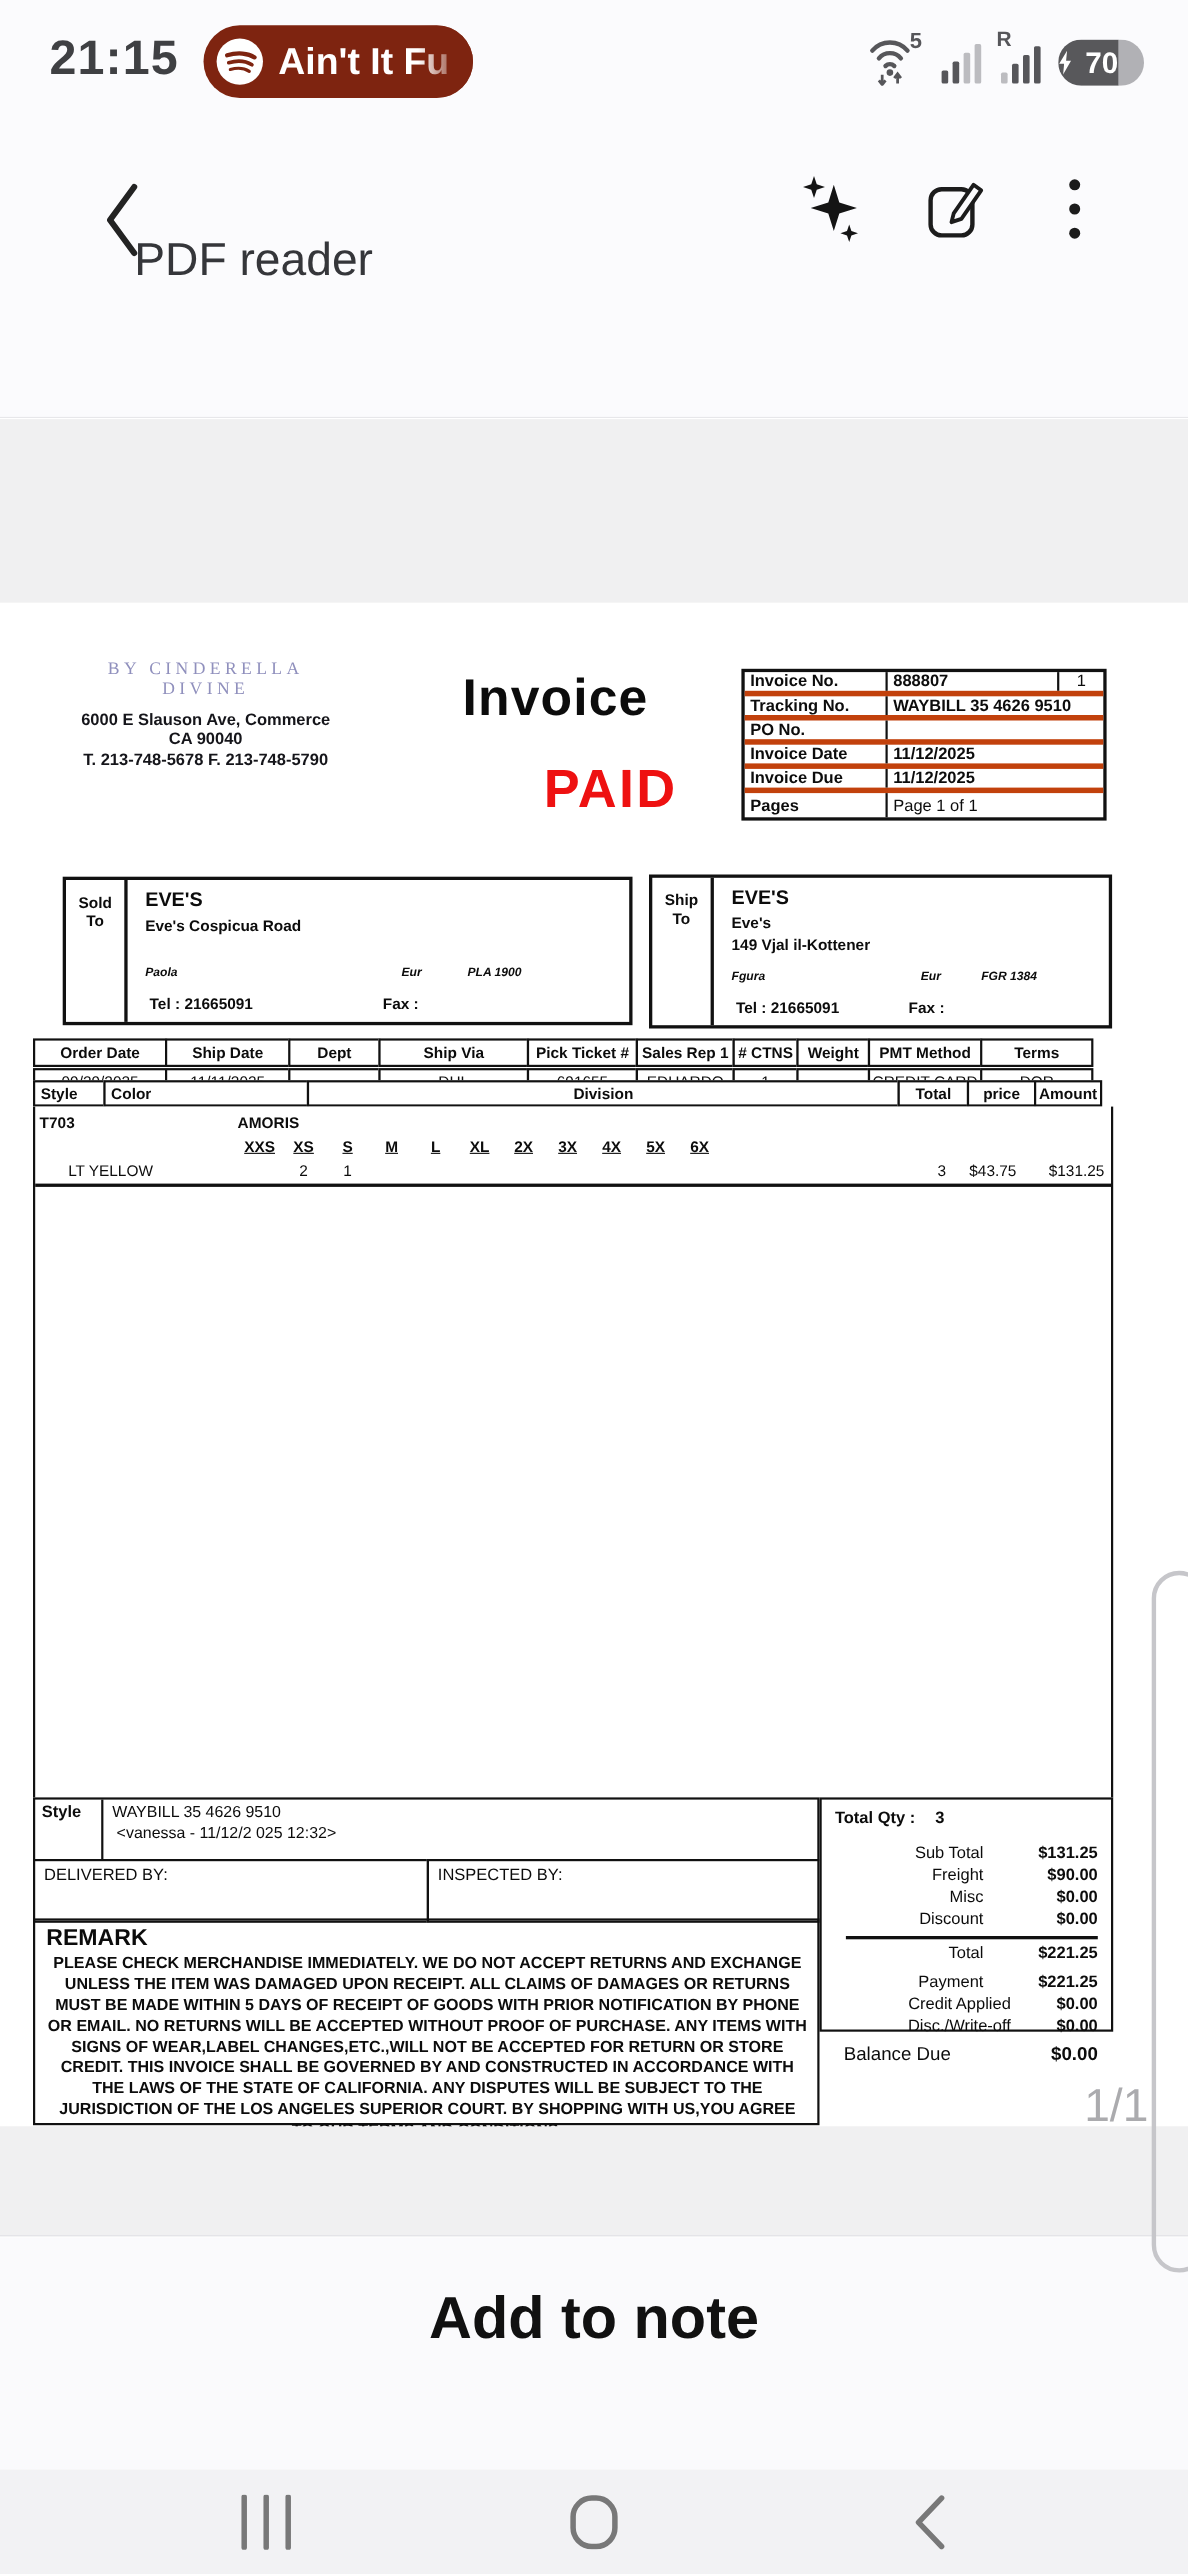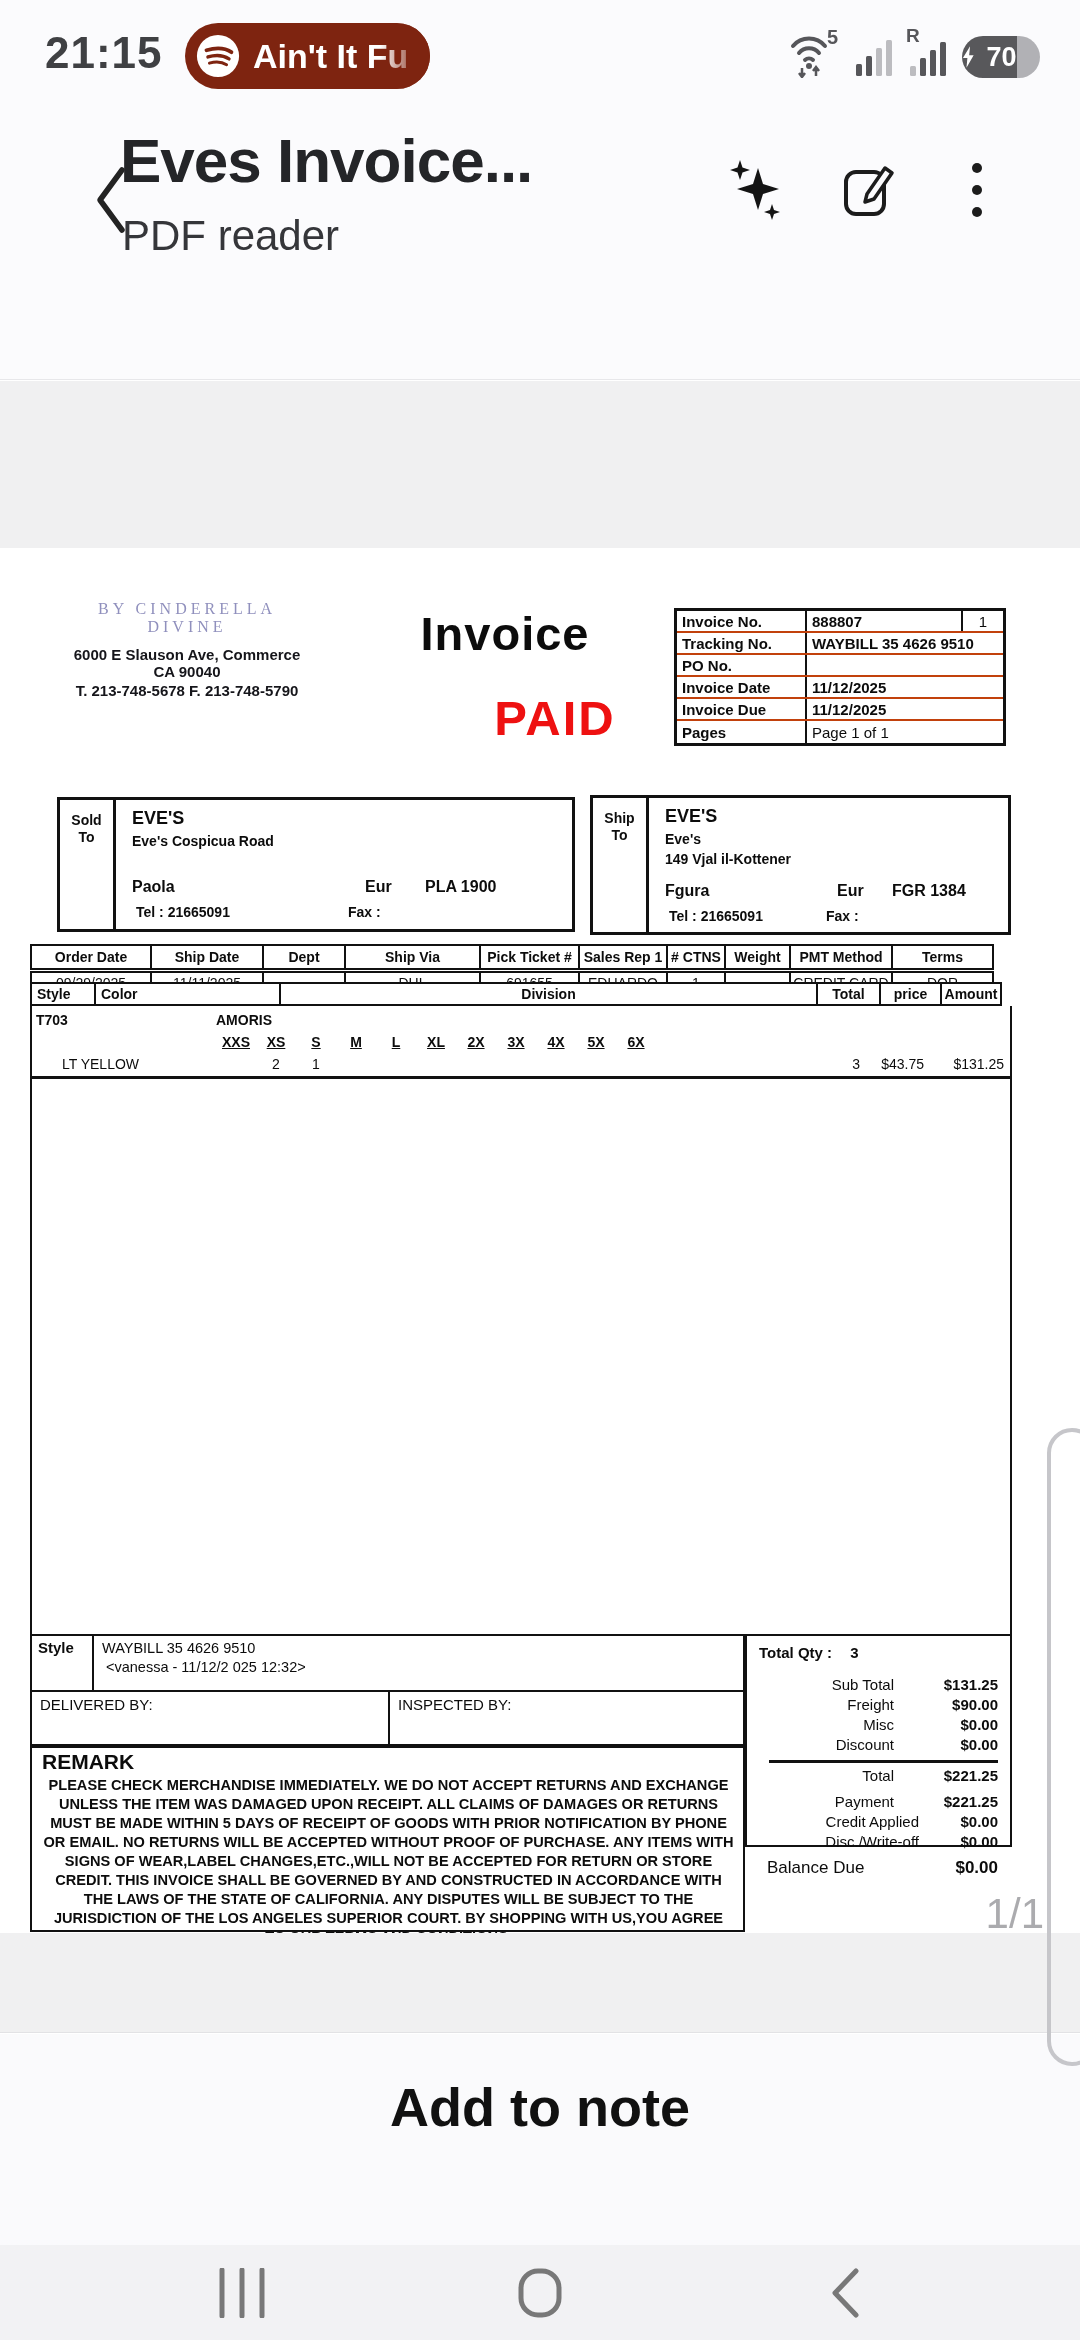--- a/index.html
+++ b/index.html
@@ -35,34 +35,34 @@
 
   
   .page { position:absolute; left:0; top:548px; width:1080px; height:1385px; background:#ffffff; color:#0c0c0c; }
   .logo-name { font-family:"Liberation Serif", serif; font-size:52px; color:#1c1c24; letter-spacing:1px; }
   .logo-tag { font-family:"Liberation Serif", serif; font-size:16px; color:#9090bd; letter-spacing:4px; margin-top:2px; }
   .logo-addr { font-size:15px; font-weight:700; color:#15151a; margin-top:10px; text-align:center; }
   .doc-title { position:absolute; left:385px; top:58px; width:240px; text-align:center; font-size:47px; font-weight:700; letter-spacing:1px; }
   .paid { position:absolute; left:430px; top:142px; width:250px; text-align:center; font-size:49px; font-weight:800; letter-spacing:2px; }
 
   .info-tbl { position:absolute; left:674px; top:60px; width:332px; border:3px solid #111; background:#fff; }
-  .irow { display:flex; height:22px; border-bottom:2px solid #c2410c; }
+  .irow { display:flex; height:22px; border-bottom:5px solid #c2410c; }
   .irow:last-child { border-bottom:none; }
   .icell { font-size:15px; display:flex; align-items:center; padding:0 5px; }
   .ilab { width:130px; font-weight:700; border-right:2px solid #111; }
   .ival { flex:1; font-weight:700; }
   .ival.reg { font-weight:400; }
   .iextra { width:42px; border-left:2px solid #111; justify-content:center; font-weight:400; }
 
   .party { position:absolute; border:3px solid #111; display:flex; background:#fff; }
   .party-lab { width:56px; border-right:3px solid #111; display:flex; flex-direction:column; align-items:center; justify-content:flex-start; padding-top:12px; font-size:14px; font-weight:700; line-height:17px; }
   .party-body { flex:1; padding:8px 14px 6px 16px; position:relative; }
   .party-name { font-size:18px; font-weight:700; }
   .party-line { font-size:14px; font-weight:700; margin-top:4px; }
-  .city-row { display:flex; font-size:16px; font-weight:700; position:absolute; left:16px; right:12px; }
+  .city-row { display:flex; font-size:11px; font-weight:700; position:absolute; left:16px; right:12px;font-style:italic; }
   .telrow { display:flex; font-size:14px; font-weight:700; position:absolute; left:20px; right:12px; }
 
   .ordtbl { position:absolute; left:30px; top:396px; width:982px; }
   .ordrow { display:flex; }
   .ocell { border:2px solid #111; margin-left:-2px; font-size:14px; display:flex; align-items:center; justify-content:center; height:26px; background:#fff; }
   .ocell:first-child { margin-left:0; }
   .ordrow.vals { margin-top:1px; }
   .ordrow.vals .ocell { height:24px; font-weight:400; }
   .ordrow.hdrs .ocell { font-weight:700; }
 
@@ -147,21 +147,20 @@
       </div>
       <div class="batt-rest"></div>
     </div>
   </div>
 
   <div class="backbtn">
     <svg width="40" height="76" viewBox="0 0 40 76">
       <polyline points="32,8 10,38 32,68" stroke="#232323" stroke-width="5.5" fill="none" stroke-linecap="round" stroke-linejoin="round"></polyline>
     </svg>
   </div>
-  <div class="apptitle">Eves Invoice...</div>
   <div class="appsub">PDF reader</div>
 
   <div class="hdr-ic" style="left:725px;">
     <svg width="62" height="64" viewBox="0 0 62 64">
       <path d="M14 2 L16.5 9.5 L24 12 L16.5 14.5 L14 22 L11.5 14.5 L4 12 L11.5 9.5 Z" fill="#141414"></path>
       <path d="M32 10 L37 26 L53 31 L37 36 L32 52 L27 36 L11 31 L27 26 Z" fill="#141414"></path>
       <path d="M46 46 L48 52 L54 54 L48 56 L46 62 L44 56 L38 54 L44 52 Z" fill="#141414"></path>
     </svg>
   </div>
   <div class="hdr-ic" style="left:838px;">

